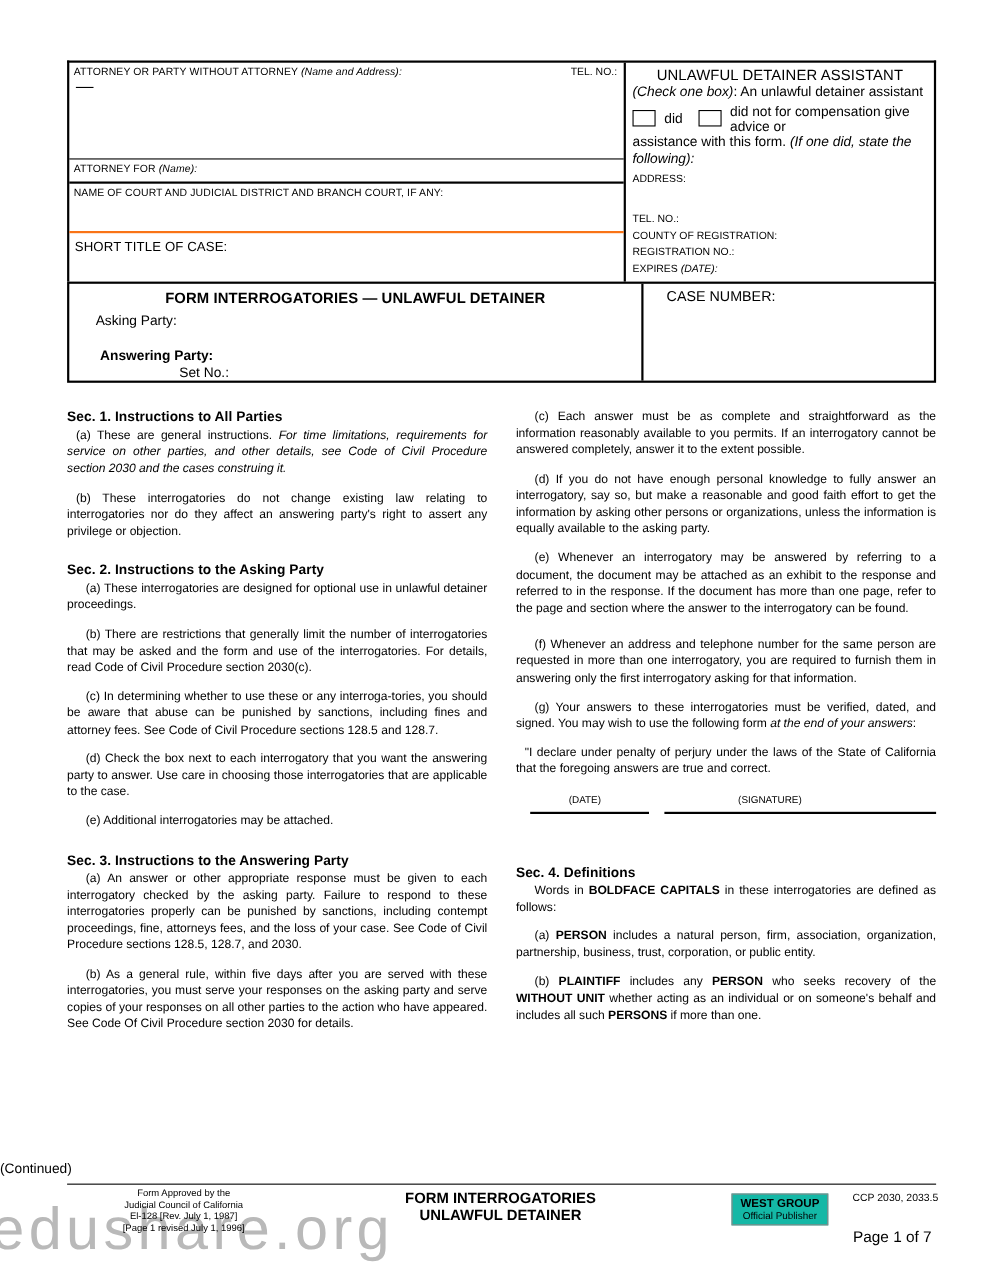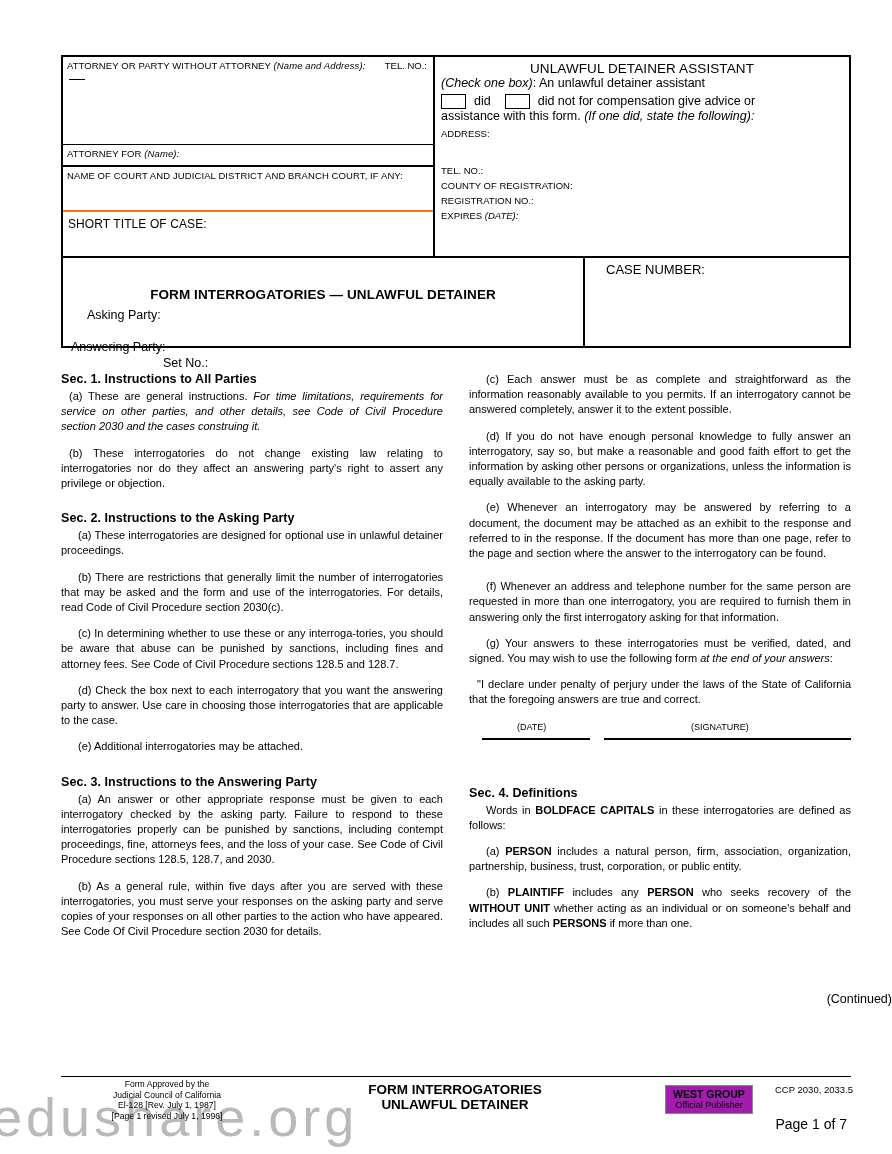--- a/index.html
+++ b/index.html
@@ -35,21 +35,21 @@
     position: absolute;
     left: 61px; top: 55px;
     width: 790px;
   }
   .cap-top {
     display: flex;
     border: 2px solid #000;
     border-bottom: none;
   }
   .cap-left {
-    width: 372px;
+    width: 506px;
     border-right: 2px solid #000;
   }
   .cap-right {
     flex: 1;
   }
 
   .fld {
     position: relative;
   }
   .fld-label {
@@ -85,21 +85,21 @@
     letter-spacing: .1px;
   }
   .uda-line {
     font-size: 12.5px;
     padding: 0 6px 0 6px;
     line-height: 15.5px;
   }
   .uda-line .ital { font-style: italic; }
   .uda-checkrow {
     display: flex;
-    align-items: flex-start;
+    align-items: center;
     padding: 2px 6px 0 6px;
     font-size: 12.5px;
   }
   .cbox {
     display: inline-block;
     width: 25px; height: 15px;
     border: 1.5px solid #000;
     background: #fff;
     margin-right: 8px;
   }
@@ -123,28 +123,27 @@
     border-right: 2px solid #000;
     position: relative;
   }
   .title-right { flex: 1; position: relative; }
   .form-title {
     text-align: center;
     font-weight: bold;
     font-size: 13.5px;
     padding-top: 5px;
     letter-spacing: .1px;
-    margin-top: 24px;
   }
   .party-line {
     font-size: 12.5px;
     padding-left: 12px;
   }
   .party-asking { padding-top: 6px; padding-left: 24px; }
-  .party-answering { padding-top: 18px; padding-left: 8px; }
+  .party-answering { padding-top: 18px; padding-left: 28px; font-weight: bold; }
   .party-setno { padding-top: 2px; padding-left: 100px; }
   .case-number-label {
     font-size: 13px;
     padding: 4px 0 0 21px;
   }
 
   
   .body-cols {
     position: absolute;
     left: 61px; top: 372px;
@@ -180,36 +179,36 @@
     margin-top: 14px;
     position: relative;
     height: 34px;
   }
   .sig-caption {
     font-size: 9px;
     position: absolute;
     top: 0;
   }
   .sig-caption.date { left: 48px; }
-  .sig-caption.sign { left: 222px; }
+  .sig-caption.sign { left: 202px; }
   .sig-rule {
     position: absolute;
     top: 16px;
     border-top: 2px solid #000;
     height: 0;
   }
   .sig-rule.date { left: 13px; width: 108px; }
   .sig-rule.sign { left: 135px; width: 247px; }
 
   
   .continued {
     position: absolute;
     left: 0; right: 0;
-    top: 992px;
-    text-align: right;
+    top: 1055px;
+    text-align: left;
     font-size: 12.5px;
   }
   .page-of {
     position: absolute;
     right: 45px;
     top: 1116px;
     font-size: 14px;
   }
   .footer-rule {
     position: absolute;
@@ -234,21 +233,21 @@
     font-weight: bold;
     font-size: 13.5px;
     line-height: 15px;
     z-index: 8;
   }
   .west-group {
     position: absolute;
     left: 665px; top: 1085px;
     width: 88px;
     border: 1.5px solid #888;
-    background: #a21caf;
+    background: #14b8a6;
     text-align: center;
     padding: 2px 0 3px 0;
     z-index: 8;
   }
   .west-group .wg-main {
     font-weight: bold;
     font-size: 10.5px;
   }
   .west-group .wg-sub {
     font-size: 9px;

